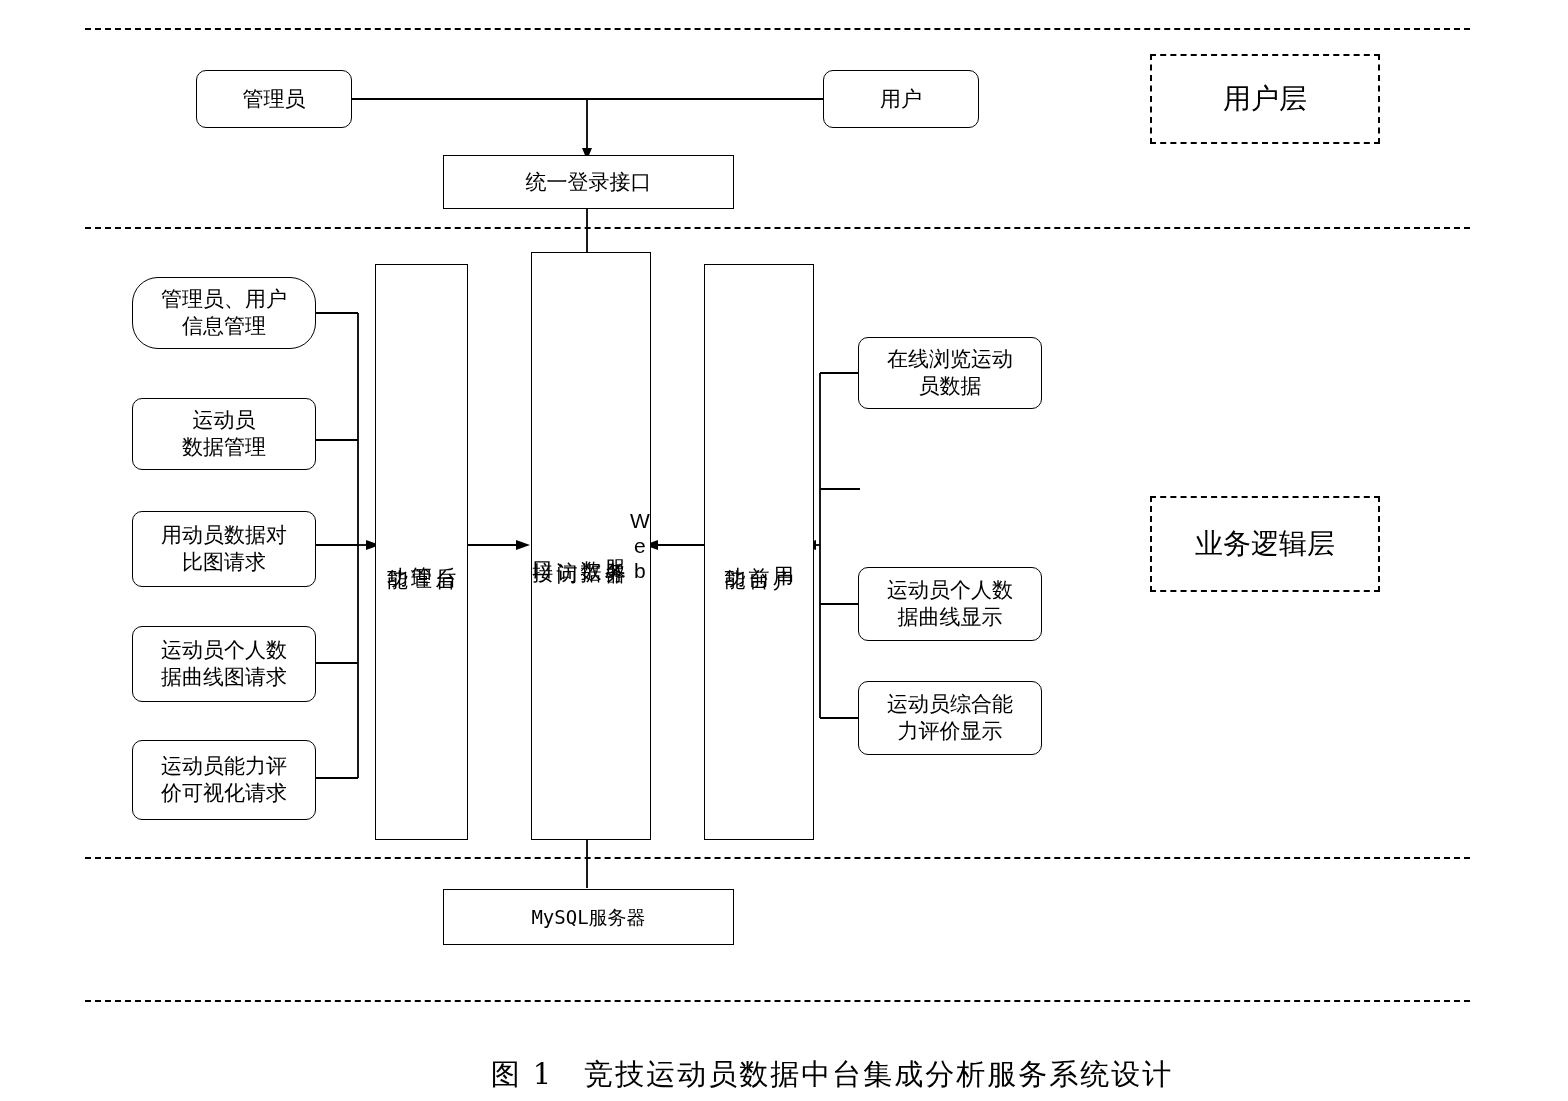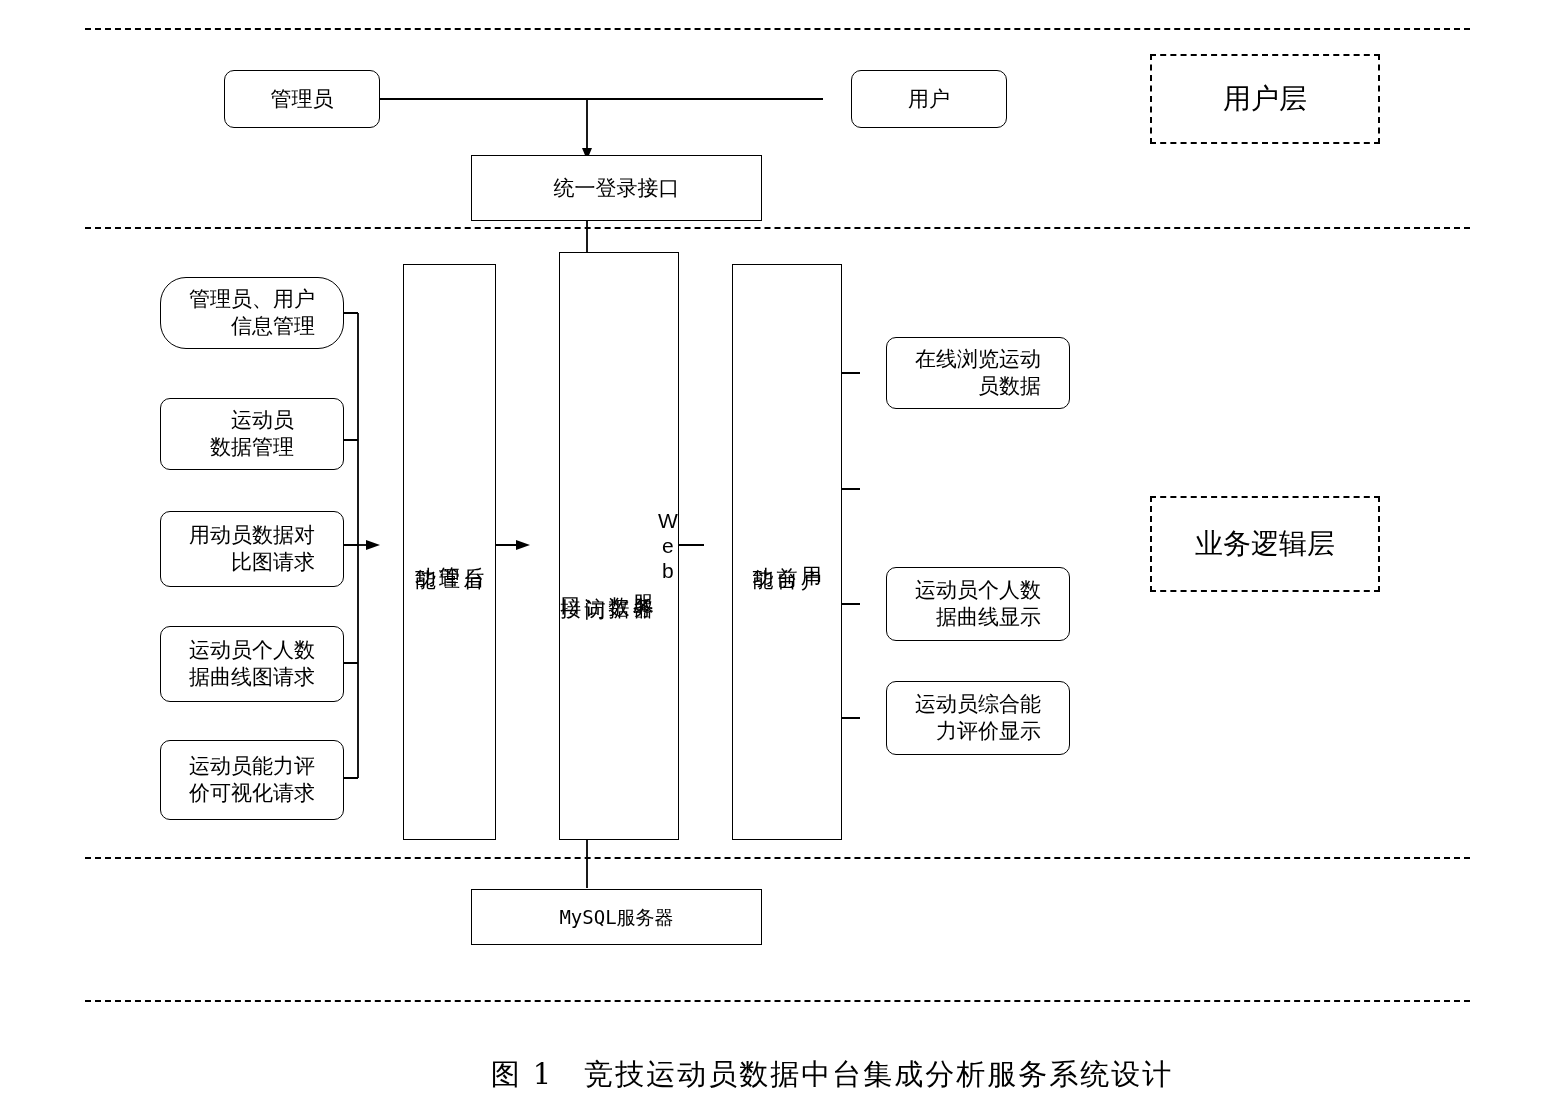--- a/index.html
+++ b/index.html
@@ -24,25 +24,24 @@
     height: 0;
   }
   .box {
     position: absolute;
     box-sizing: border-box;
     border: 1.5px solid #000;
     background: #fff;
     display: flex;
     align-items: center;
     justify-content: center;
-    text-align: right;
+    text-align: center;
     line-height: 1.28;
     font-size: 21px;
     white-space: pre-line;
-    margin-left: 28px;
   }
   .rounded {
     border-radius: 10px;
   }
   .layer-tag {
     position: absolute;
     box-sizing: border-box;
     border: 2px dashed #000;
     background: #fff;
     display: flex;
@@ -125,21 +124,21 @@
       <polygon points="802,545 816,540 816,550" fill="#000" stroke="none"></polygon>
 
       <line x1="587" y1="840" x2="587" y2="888"></line>
     </g>
   </svg>
 
   <div class="box rounded" style="left:196px; top:70px; width:156px; height:58px;">管理员</div>
 
   <div class="box rounded" style="left:823px; top:70px; width:156px; height:58px;">用户</div>
 
-  <div class="box" style="left:443px; top:155px; width:291px; height:66px;">统一登录接口</div>
+  <div class="box" style="left:443px; top:155px; width:291px; height:54px;">统一登录接口</div>
 
   <div class="layer-tag" style="left:1150px; top:54px; width:230px; height:90px;">用户层</div>
 
   <div class="box rounded" style="left:132px; top:277px; width:184px; height:72px;border-radius:26px;">管理员、用户
 信息管理</div>
   <div class="box rounded" style="left:132px; top:511px; width:184px; height:76px;">用动员数据对
 比图请求</div>
   <div class="box rounded" style="left:132px; top:398px; width:184px; height:72px;">运动员
 数据管理</div>
   <div class="box rounded" style="left:132px; top:626px; width:184px; height:76px;">运动员个人数

